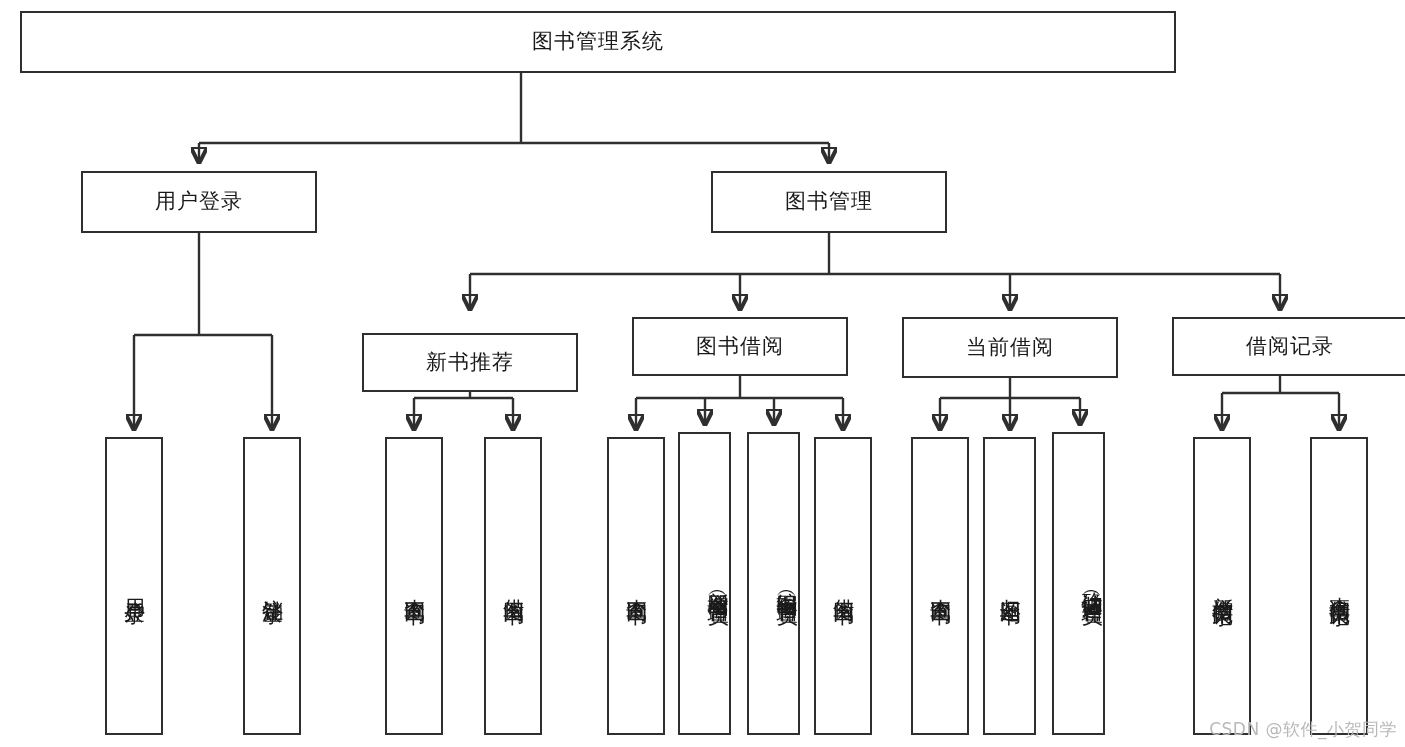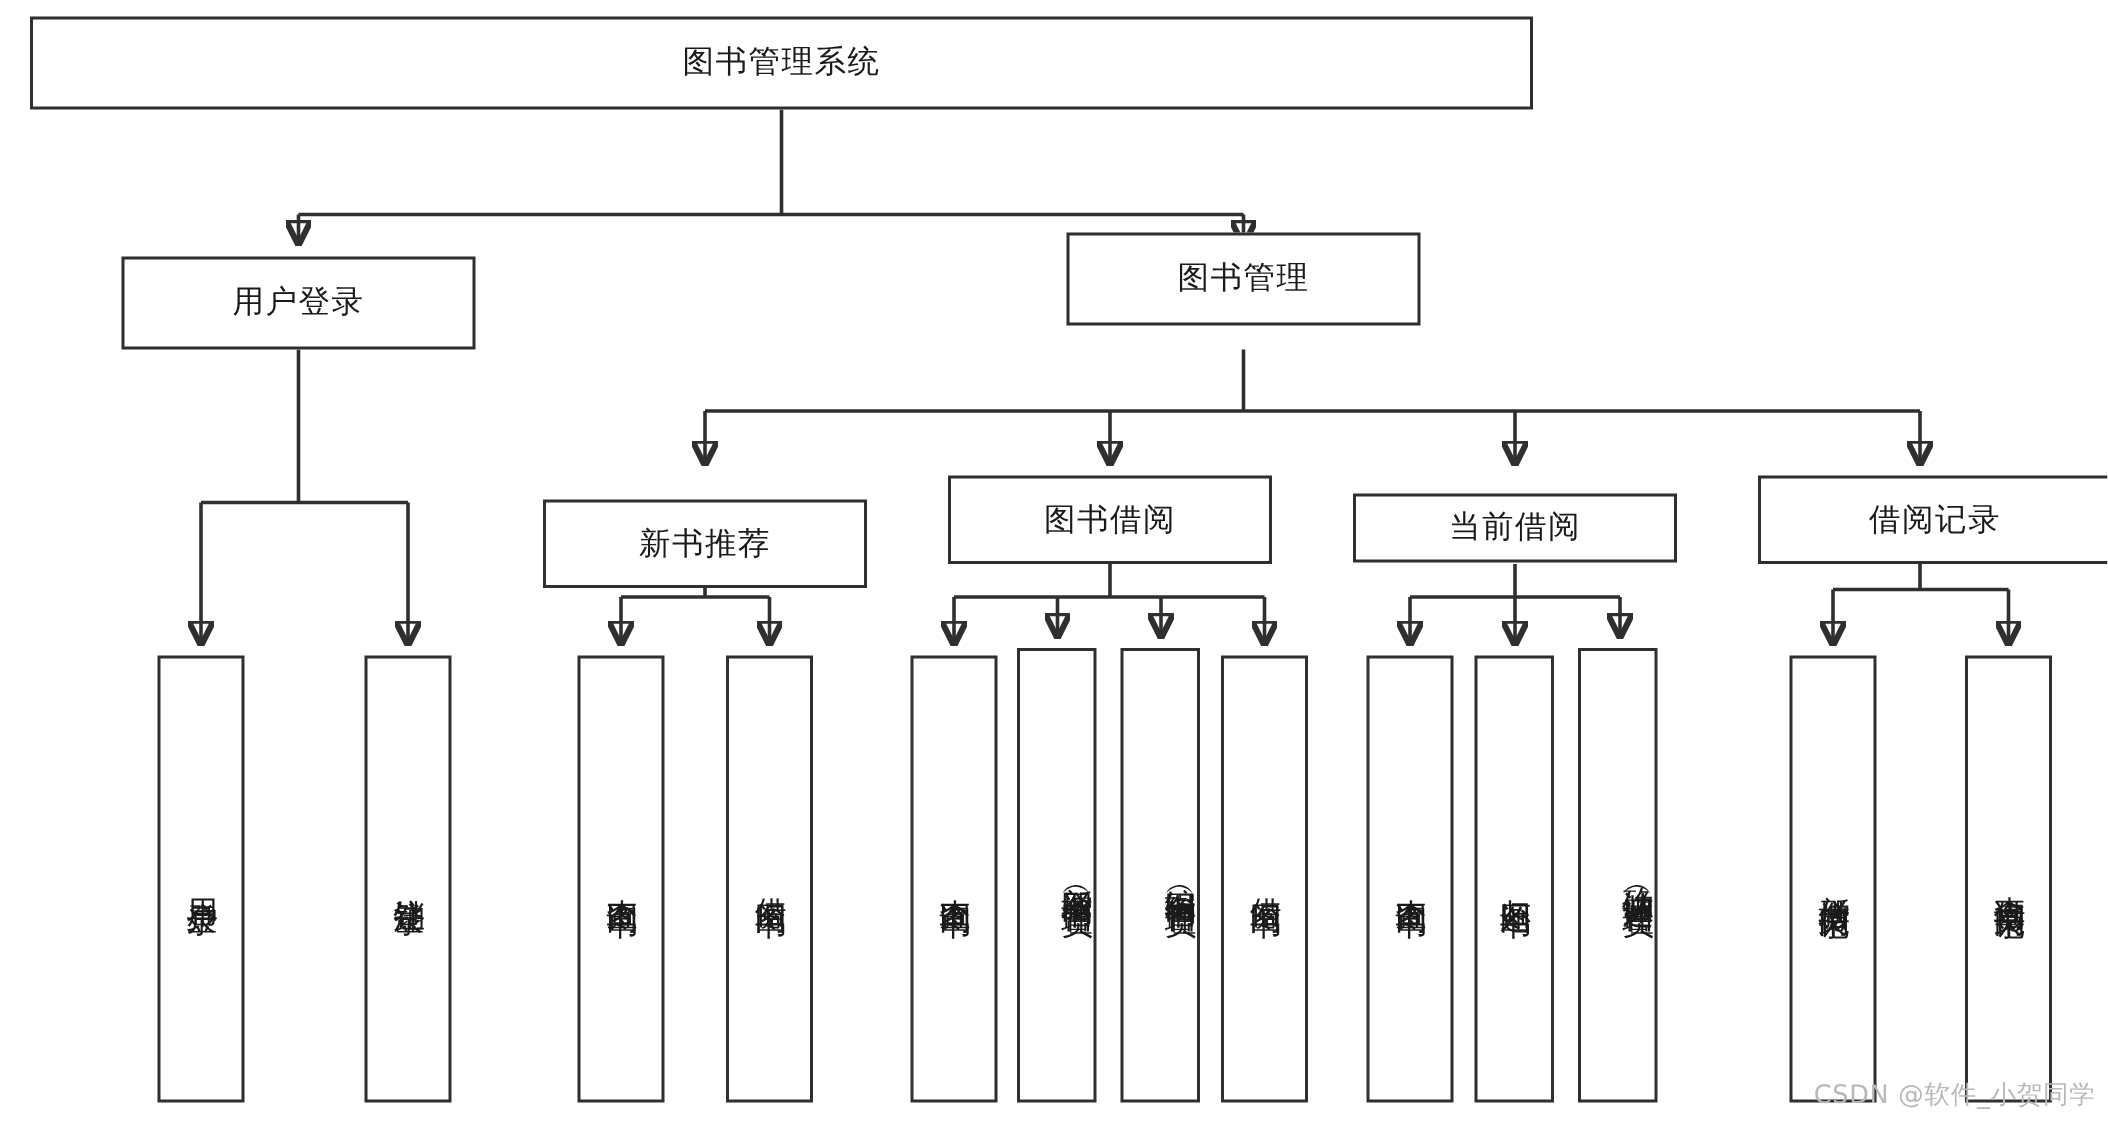--- a/index.html
+++ b/index.html
@@ -113,38 +113,38 @@
     <line x1="940" y1="398" x2="940" y2="429" marker-end="url(#arw)"></line>
     <line x1="1010" y1="398" x2="1010" y2="429" marker-end="url(#arw)"></line>
     <line x1="1080" y1="398" x2="1080" y2="424" marker-end="url(#arw)"></line>
 
     <line x1="1280" y1="376" x2="1280" y2="393"></line>
     <line x1="1222" y1="393" x2="1339" y2="393"></line>
     <line x1="1222" y1="393" x2="1222" y2="429" marker-end="url(#arw)"></line>
     <line x1="1339" y1="393" x2="1339" y2="429" marker-end="url(#arw)"></line>
   </svg>
 
-  <div class="node horiz" style="left:20px; top:11px; width:1002px; height:62px;">
+  <div class="node horiz" style="left:20px; top:11px; width:1156px; height:62px;">
     <span>图书管理系统</span>
   </div>
 
   <div class="node horiz" style="left:81px; top:171px; width:236px; height:62px;">
     <span>用户登录</span>
   </div>
-  <div class="node horiz" style="left:711px; top:155px; width:236px; height:62px;">
+  <div class="node horiz" style="left:711px; top:171px; width:236px; height:62px;">
     <span>图书管理</span>
   </div>
 
   <div class="node horiz" style="left:362px; top:333px; width:216px; height:59px;">
     <span>新书推荐</span>
   </div>
   <div class="node horiz" style="left:632px; top:317px; width:216px; height:59px;align-items:center;">
     <span>图书借阅</span>
   </div>
-  <div class="node horiz" style="left:902px; top:329px; width:216px; height:46px;">
+  <div class="node horiz" style="left:902px; top:317px; width:216px; height:61px;">
     <span>当前借阅</span>
   </div>
   <div class="node horiz" style="left:1172px; top:317px; width:236px; height:59px;">
     <span>借阅记录</span>
   </div>
 
   <div class="node vert centered" style="left:105px; top:437px; width:58px; height:298px;">
     <span>用户登录</span>
   </div>
   <div class="node vert centered" style="left:243px; top:437px; width:58px; height:298px;">

